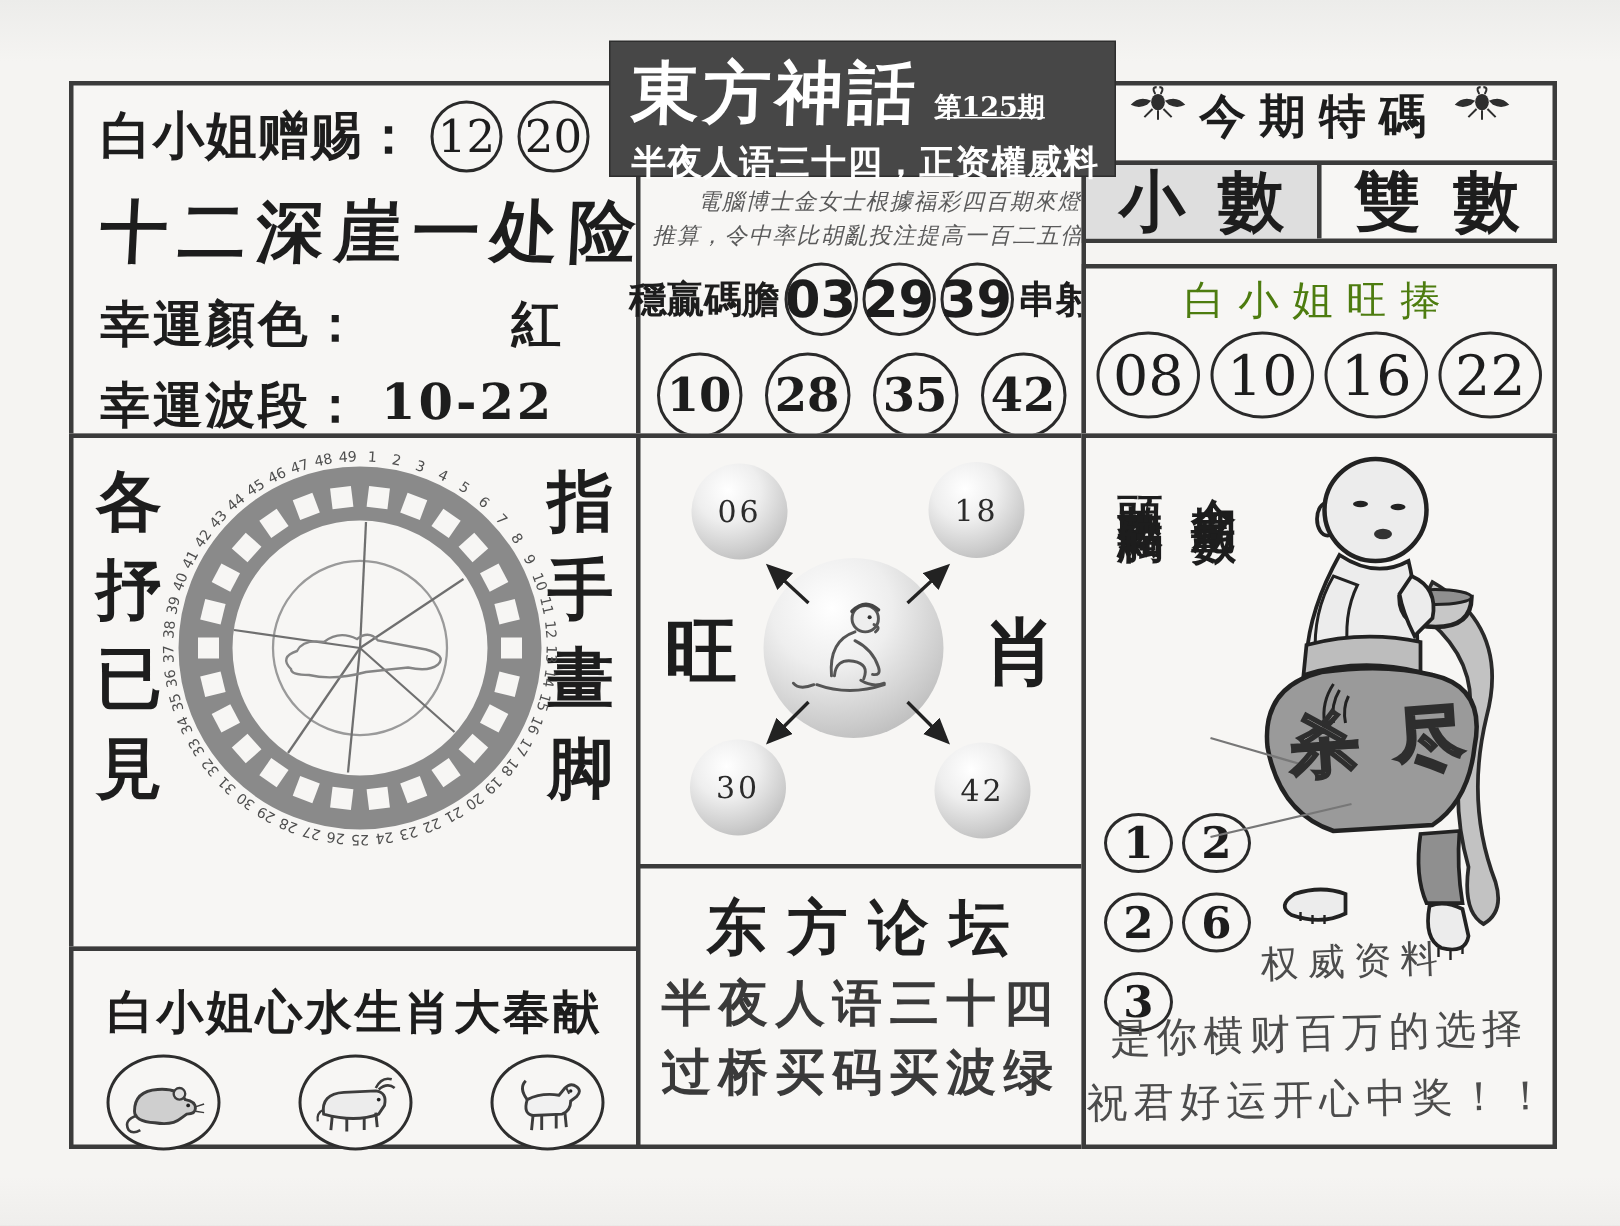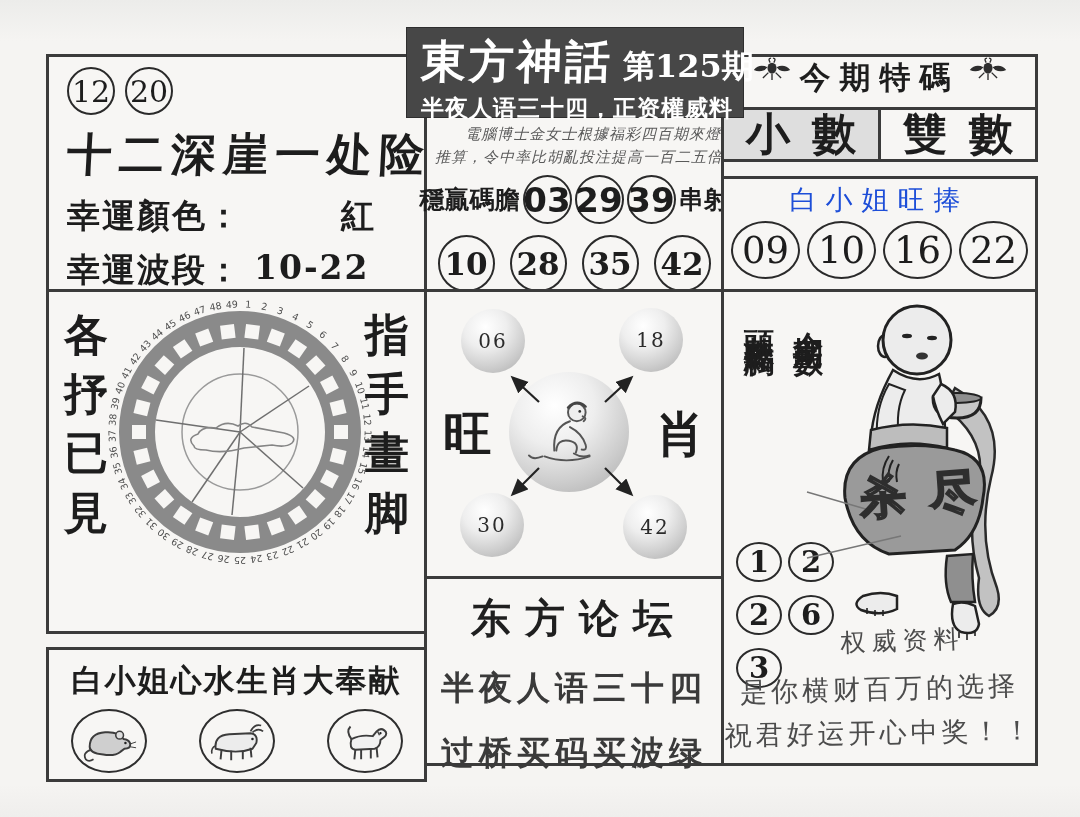--- a/index.html
+++ b/index.html
@@ -22,53 +22,53 @@
   .gift-poem { margin-top:10px; font-size:45px; font-weight:bold; letter-spacing:7px;
     transform:skewX(-3deg); white-space:nowrap; }
   .gift-line { margin-top:9px; font-size:33px; font-weight:bold; letter-spacing:2px; display:flex; }
   .gift-line .val { margin-left:auto; margin-right:34px; }
   .gift-line2 .val2 { margin-left:12px; font-family:"DejaVu Serif",serif; }
   
   #hdr { position:absolute; left:407px; top:28px; width:336px; height:89px; background:#474747;
     z-index:6; color:#fff; padding:4px 10px 6px 14px; box-shadow:0 0 0 1px #2e2e2e; }
   .hdr-l1 { display:flex; align-items:baseline; gap:10px; }
   .hdr-title { font-size:45px; font-weight:bold; letter-spacing:3px; transform:skewX(-2deg); white-space:nowrap; }
-  .hdr-issue { font-size:32px; font-weight:bold; white-space:nowrap; }
+  .hdr-issue { font-size:18px; font-weight:bold; white-space:nowrap;text-decoration:underline; }
   .hdr-l2 { font-size:23px; font-weight:bold; letter-spacing:1px; margin-top:1px; white-space:nowrap; }
   
   #p-tips { left:424px; top:54px; width:300px; height:238px; padding:66px 8px 6px 8px; }
   .hand { font-style:italic; font-size:15px; color:#5a5a5a; line-height:1.5; letter-spacing:1px; white-space:nowrap; }
   .hand1 { padding-left:30px; }
   .tips-row1 { display:flex; align-items:center; justify-content:center; gap:3px; margin-top:7px; }
   .tips-label { font-family:"DejaVu Sans",sans-serif; font-weight:bold; font-size:25px; white-space:nowrap; }
   .tips-circ { width:49px; height:49px; font-family:"DejaVu Sans",sans-serif; font-weight:bold; font-size:34px; border-width:2.5px; }
   .tips-row2 { display:flex; align-items:center; justify-content:center; gap:15px; margin-top:11px; }
   .tips-circ2 { width:57px; height:57px; font-weight:bold; font-size:31px; border-width:2.5px; }
   
   #p-banner { left:721px; top:54px; width:317px; height:56px; display:flex; align-items:flex-start; justify-content:center; gap:8px; }
   .banner-title { font-size:31px; font-weight:bold; letter-spacing:9px; white-space:nowrap; }
   #p-cells { left:721px; top:107px; width:317px; height:55px; display:flex; }
   .cell { flex:1; display:flex; align-items:center; justify-content:center;
     font-size:44px; font-weight:bold; letter-spacing:22px; padding-left:22px; white-space:nowrap; }
   .cell-left { background:#dedede; border-right:3px solid #3b3b3b; }
   #p-wangbang { left:721px; top:176px; width:317px; height:116px; padding-top:3px; }
-  .wang-title { text-align:center; font-size:27px; letter-spacing:9px; color:#1d4ed8; white-space:nowrap; }
+  .wang-title { text-align:center; font-size:27px; letter-spacing:9px; color:#4d7c0f; white-space:nowrap; }
   .wang-row { display:flex; justify-content:center; gap:7px; margin-top:3px; }
   .wang-circ { width:69px; height:58px; font-size:37px; border-width:2px; }
   
   #p-wheel { left:46px; top:289px; width:381px; height:345px; }
   .vert-col { position:absolute; top:20px; display:flex; flex-direction:column; gap:13px; }
   #vl { left:15px; } #vr { right:15px; }
   .vert-col span { font-size:44px; font-weight:bold; line-height:1.05; }
   #wheel-wrap { position:absolute; left:57px; top:6px; width:268px; height:268px; }
   #analysis { position:absolute; left:12px; right:10px; top:238px; font-size:18px; font-weight:bold;
     letter-spacing:2px; line-height:1.55; text-align:justify; text-indent:3em; color:#222; }
   .boxed { display:inline-block; border:2px solid #333; padding:0 4px; margin:0 3px; text-indent:0; line-height:1.2; }
   
-  #p-zodiac { left:46px; top:631px; width:381px; height:135px; padding-top:10px;margin-top:16px; }
+  #p-zodiac { left:46px; top:631px; width:381px; height:135px; padding-top:20px; }
   .zodiac-title { text-align:center; font-family:"DejaVu Sans",sans-serif; font-weight:bold; font-size:31px; letter-spacing:2px; white-space:nowrap; }
   .zodiac-row { display:flex; justify-content:center; gap:52px; margin-top:7px; }
   .zoo { width:76px; height:64px; border:2.5px solid #2e2e2e; border-radius:50%;
     display:flex; align-items:center; justify-content:center; background:#f7f6f4; }
   
   #p-wangxiao { left:424px; top:289px; width:300px; height:290px; }
   .sphere { position:absolute; border-radius:50%;
     background:radial-gradient(circle at 38% 28%, #ffffff 0%, #eeeeee 35%, #cccccc 68%, #a8a8a8 100%);
     display:flex; align-items:center; justify-content:center; }
   .ball-num { font-size:20px; letter-spacing:2px; color:#2b2b2b; }
@@ -77,21 +77,21 @@
   #wx-b3 { left:33px; top:201px; width:64px; height:64px; }
   #wx-b4 { left:196px; top:203px; width:64px; height:64px; }
   #wx-center { left:82px; top:80px; width:120px; height:120px; }
   .wx-char { position:absolute; top:110px; font-size:49px; font-weight:bold; }
   #wx-left { left:16px; } #wx-right { right:16px; }
   #wx-arrows { position:absolute; left:0; top:0; width:300px; height:290px; }
   
   #p-forum { left:424px; top:576px; width:300px; height:190px; padding-top:12px;
     font-family:"DejaVu Sans",sans-serif; text-align:center; }
   .forum-title { font-size:40px; font-weight:bold; letter-spacing:14px; color:#1f1f1f; padding-left:10px; white-space:nowrap; }
-  .forum-line { font-size:33px; font-weight:bold; letter-spacing:5px; color:#3a3a3a; margin-top:20px; white-space:nowrap; }
+  .forum-line { font-size:33px; font-weight:bold; letter-spacing:5px; color:#3a3a3a; margin-top:1px; white-space:nowrap; }
   
   #p-monk { left:721px; top:289px; width:317px; height:477px; overflow:hidden; }
   #monk-cols { position:absolute; left:14px; top:16px; display:flex; gap:8px; }
   .vtitle { writing-mode:vertical-rl; text-orientation:upright;
     font-family:"DejaVu Sans",sans-serif; font-weight:bold; font-size:30px; letter-spacing:5px; height:240px; }
   #monk-circles { position:absolute; left:12px; top:246px; display:grid;
     grid-template-columns:48px 48px; grid-auto-rows:48px; gap:5px 4px; }
   .monk-circ { width:46px; height:40px; font-weight:bold; font-size:29px; border-width:2px; align-self:center; }
   #monk-art { position:absolute; right:2px; top:4px; width:228px; height:352px; }
   #monk-footer { position:absolute; left:0; right:0; bottom:12px; text-align:center; color:#4c4c4c; }
@@ -99,20 +99,21 @@
   .mf2 { font-size:27px; letter-spacing:4px; margin-top:13px; transform:rotate(-1.5deg); white-space:nowrap; }
   .mf3 { font-size:27px; letter-spacing:4px; margin-top:8px; transform:rotate(-1deg); white-space:nowrap; }
 </style>
 </head>
 <body>
 
 <div id="page">
 
   <div class="panel" id="p-gift">
     <div class="gift-row1">
+      <span class="gift-label">白小姐赠赐：</span>
       <span class="ringnum gift-circ">12</span>
       <span class="ringnum gift-circ">20</span>
     </div>
     <div class="gift-poem">十二深崖一处险</div>
     <div class="gift-line">
       <span>幸運顏色：</span>
       <span class="val">紅</span>
     </div>
     <div class="gift-line gift-line2">
       <span>幸運波段：</span>
@@ -163,21 +164,21 @@
   </div>
 
   <div class="panel" id="p-cells">
     <div class="cell cell-left">小數</div>
     <div class="cell">雙數</div>
   </div>
 
   <div class="panel" id="p-wangbang">
     <div class="wang-title">白小姐旺捧</div>
     <div class="wang-row">
-      <span class="ringnum wang-circ">09</span>
+      <span class="ringnum wang-circ">08</span>
       <span class="ringnum wang-circ">10</span>
       <span class="ringnum wang-circ">16</span>
       <span class="ringnum wang-circ">22</span>
     </div>
   </div>
 
   <div class="panel" id="p-wheel">
     <div class="vert-col" id="vl">
       <span>各</span>
       <span>抒</span>

